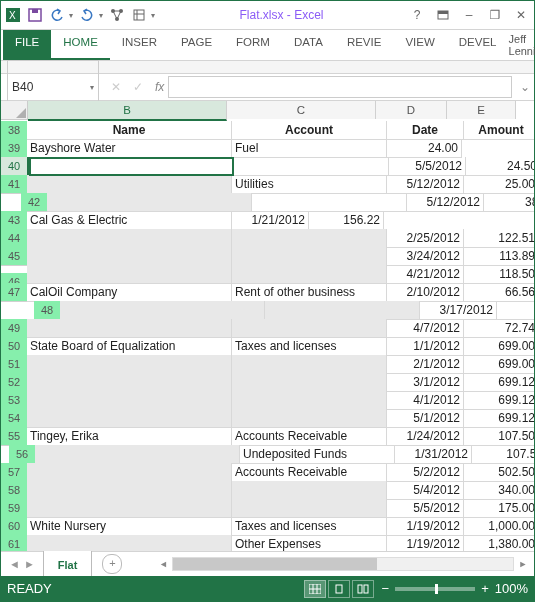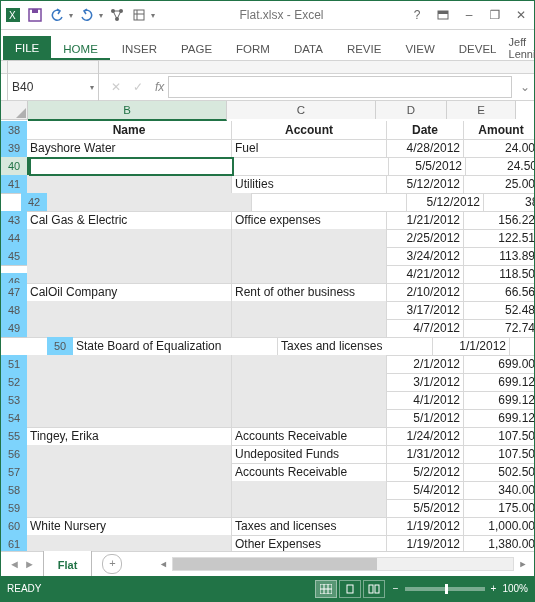--- a/index.html
+++ b/index.html
@@ -1,26 +1,26 @@
 <!DOCTYPE html>
 <html><head>
 <meta charset="utf-8">
 <style>
   html,body{margin:0;padding:0;font-family:"Segoe UI",Arial,sans-serif;font-size:12px;color:#444;background:#fff;}
   .window{width:535px;height:602px;border:1px solid #217346;box-sizing:border-box;display:flex;flex-direction:column;background:#fff;}
   
   .titlebar{height:28px;background:#fff;display:flex;align-items:center;border-bottom:1px solid #d4d4d4;padding:0 4px;}
   .qat{display:flex;align-items:center;gap:6px;}
   .qat .ico{width:16px;height:16px;display:flex;align-items:center;justify-content:center;color:#666;}
-  .title-center{flex:1;text-align:center;color:#737373;font-size:12px;white-space:nowrap;overflow:hidden;}
+  .title-center{flex:1;text-align:center;color:#8b5cf6;font-size:12px;white-space:nowrap;overflow:hidden;}
   .winctrl{display:flex;align-items:center;gap:8px;}
   .winctrl .ico{width:18px;height:18px;display:flex;align-items:center;justify-content:center;color:#666;}
   .dd{font-size:8px;color:#777;margin-left:-2px;}
   
-  .ribbon{height:30px;background:#fff;display:flex;align-items:flex-end;border-bottom:1px solid #d4d4d4;padding:0 2px;}
+  .ribbon{height:30px;background:#fff;display:flex;border-bottom:1px solid #d4d4d4;padding:0 2px;}
   .ribbon .tab{padding:6px 12px 5px;font-size:11.5px;color:#555;cursor:pointer;white-space:nowrap;}
   .ribbon .tab.file{background:#217346;color:#fff;padding:6px 12px;}
   .ribbon .tab.active{color:#217346;border-bottom:2px solid #217346;padding-bottom:3px;}
   .user{margin-left:auto;display:flex;align-items:center;gap:4px;font-size:11px;color:#555;padding-right:4px;}
   .avatar{width:22px;height:22px;background:linear-gradient(135deg,#6ba644 0 50%,#3a6a2a 50% 100%);border-radius:2px;}
   
   .ribbon-body{height:12px;background:#f5f5f5;border-bottom:1px solid #d4d4d4;}
   
   .fbar{height:26px;display:flex;align-items:center;border-bottom:1px solid #d4d4d4;background:#fff;}
   .namebox{width:82px;height:20px;border:1px solid #ccc;margin:0 4px 0 6px;display:flex;align-items:center;padding:16px 4px;font-size:12px;color:#333;}
@@ -29,21 +29,21 @@
   .fx-icons span{width:14px;text-align:center;}
   .fx-label{font-style:italic;color:#888;padding:0 4px;}
   .formula-input{flex:1;height:20px;border:1px solid #ccc;margin-right:4px;}
   .fexpand{width:18px;text-align:center;color:#888;}
   
   .grid{flex:1;display:flex;overflow:hidden;position:relative;}
   .corner{width:26px;height:18px;border-right:1px solid #ccc;border-bottom:1px solid #ccc;background:#f0f0f0;position:relative;}
   .corner::after{content:"";position:absolute;right:1px;bottom:1px;border:5px solid transparent;border-right-color:#b0b0b0;border-bottom-color:#b0b0b0;}
   .colhead{height:18px;border-right:1px solid #d0d0d0;text-align:center;font-size:11.5px;color:#555;line-height:18px;background:#f5f5f5;}
   .colhead.sel{background:#d8e8dd;color:#217346;border-bottom:2px solid #217346;position:relative;}
-  .rowhead{height:18px;border-bottom:1px solid #d0d0d0;text-align:center;font-size:11px;color:#555;line-height:18px;background:#7dd3fc;}
+  .rowhead{height:18px;border-bottom:1px solid #d0d0d0;text-align:center;font-size:11px;color:#555;line-height:18px;background:#86efac;}
   .rowhead.sel{background:#d8e8dd;color:#217346;border-right:2px solid #217346;}
   .rows{flex:1;}
   .row{display:flex;height:18px;}
   .cell{height:18px;border-right:1px solid #d8d8d8;border-bottom:1px solid #d8d8d8;padding:0 3px;font-size:12px;line-height:18px;overflow:hidden;white-space:nowrap;color:#222;}
   .cell.header{font-weight:bold;text-align:center;}
   .cell.rt{text-align:right;}
   .cell.shade{background:#e8e8e8;}
   .cell.selected{outline:2px solid #217346;outline-offset:-2px;background:#fff !important;position:relative;z-index:2;}
   .cB{width:198px;}
   .cC{width:148px;}
@@ -52,21 +52,21 @@
   
   .sheettabs{height:24px;display:flex;align-items:center;border-top:1px solid #d4d4d4;background:#fff;font-size:11px;}
   .nav-arrows{display:flex;gap:4px;padding:0 8px;color:#999;}
   .sheet{padding:15px 14px;border:1px solid #bbb;border-bottom:none;background:#fff;color:#217346;font-weight:bold;border-top:2px solid #217346;}
   .addsheet{width:18px;height:18px;border:1px solid #bbb;border-radius:9px;margin-left:10px;text-align:center;line-height:16px;color:#888;}
   .hscroll{flex:1;display:flex;align-items:center;padding:0 4px;gap:2px;}
   .hscroll .track{height:12px;background:#f0f0f0;border:1px solid #ddd;flex:1;position:relative;}
   .hscroll .track .hthumb{position:absolute;left:0;width:60%;top:0;bottom:0;background:#c8c8c8;}
   .hscroll .harrow{width:14px;text-align:center;color:#888;font-size:9px;}
   
-  .status{height:25px;background:#217346;color:#fff;display:flex;align-items:center;font-size:10px;padding:0 6px;gap:8px;}
+  .status{height:25px;background:#217346;color:#fff;display:flex;align-items:center;font-size:13px;padding:0 6px;gap:8px;}
   .status .views{margin-left:auto;display:flex;gap:2px;}
   .status .vbtn{width:20px;height:16px;border:1px solid rgba(255,255,255,.4);display:flex;align-items:center;justify-content:center;}
   .status .vbtn.active{background:rgba(255,255,255,.25);}
   .zoom{display:flex;align-items:center;gap:6px;}
   .zslider{width:80px;height:4px;background:rgba(255,255,255,.4);position:relative;}
   .zslider::after{content:"";position:absolute;left:50%;top:-3px;width:3px;height:10px;background:#fff;}
   svg{display:block;}
 </style>
 </head>
 <body>
@@ -181,21 +181,20 @@
             <div class="rowhead" style="width: 26px;">38</div>
             <div class="cell cB header">Name</div>
             <div class="cell cC header">Account</div>
             <div class="cell cD header">Date</div>
             <div class="cell cE header">Amount</div>
           </div>
           <div class="row">
             <div class="rowhead" style="width: 26px;">39</div>
             <div class="cell cB">Bayshore Water</div>
             <div class="cell cC">Fuel</div>
-            <div class="cell cD rt">4/28/2012</div>
             <div class="cell cE rt">24.00</div>
           </div>
           <div class="row">
             <div class="rowhead sel" style="width: 26px;">40</div>
             <div class="cell cB shade selected"></div>
             <div class="cell cC"></div>
             <div class="cell cD rt">5/5/2012</div>
             <div class="cell cE rt">24.50</div>
           </div>
           <div class="row">
@@ -208,21 +207,20 @@
           <div class="row">
             <div class="rowhead" style="width: 26px; margin-left: 20px;">42</div>
             <div class="cell cB shade"></div>
             <div class="cell cC"></div>
             <div class="cell cD rt">5/12/2012</div>
             <div class="cell cE rt">38.75</div>
           </div>
           <div class="row">
             <div class="rowhead" style="width: 26px;">43</div>
             <div class="cell cB">Cal Gas &amp; Electric</div>
-            <div class="cell cC">Office expenses</div>
             <div class="cell cD rt">1/21/2012</div>
             <div class="cell cE rt">156.22</div>
           </div>
           <div class="row">
             <div class="rowhead" style="width: 26px;">44</div>
             <div class="cell cB shade"></div>
             <div class="cell cC shade"></div>
             <div class="cell cD rt">2/25/2012</div>
             <div class="cell cE rt">122.51</div>
           </div>
@@ -241,35 +239,35 @@
             <div class="cell cE rt">118.50</div>
           </div>
           <div class="row">
             <div class="rowhead" style="width: 26px;">47</div>
             <div class="cell cB">CalOil Company</div>
             <div class="cell cC">Rent of other business</div>
             <div class="cell cD rt">2/10/2012</div>
             <div class="cell cE rt">66.56</div>
           </div>
           <div class="row">
-            <div class="rowhead" style="width: 26px;">48</div>
+            <div class="rowhead" style="width: 26px; margin-left: 33px;">48</div>
             <div class="cell cB shade"></div>
             <div class="cell cC shade"></div>
             <div class="cell cD rt">3/17/2012</div>
             <div class="cell cE rt">52.48</div>
           </div>
           <div class="row">
             <div class="rowhead" style="width: 26px;">49</div>
             <div class="cell cB shade"></div>
             <div class="cell cC shade"></div>
             <div class="cell cD rt">4/7/2012</div>
             <div class="cell cE rt">72.74</div>
           </div>
           <div class="row">
-            <div class="rowhead" style="width: 26px; margin-left: 46px;">50</div>
+            <div class="rowhead" style="width: 26px;">50</div>
             <div class="cell cB">State Board of Equalization</div>
             <div class="cell cC">Taxes and licenses</div>
             <div class="cell cD rt">1/1/2012</div>
             <div class="cell cE rt">699.00</div>
           </div>
           <div class="row">
             <div class="rowhead" style="width: 26px;">51</div>
             <div class="cell cB shade"></div>
             <div class="cell cC shade"></div>
             <div class="cell cD rt">2/1/2012</div>
@@ -297,21 +295,21 @@
             <div class="cell cE rt">699.12</div>
           </div>
           <div class="row">
             <div class="rowhead" style="width: 26px;">55</div>
             <div class="cell cB">Tingey, Erika</div>
             <div class="cell cC">Accounts Receivable</div>
             <div class="cell cD rt">1/24/2012</div>
             <div class="cell cE rt">107.50</div>
           </div>
           <div class="row">
-            <div class="rowhead" style="width: 26px;">56</div>
+            <div class="rowhead" style="width: 26px; margin-left: 8px;">56</div>
             <div class="cell cB shade"></div>
             <div class="cell cC">Undeposited Funds</div>
             <div class="cell cD rt">1/31/2012</div>
             <div class="cell cE rt">107.50</div>
           </div>
           <div class="row">
             <div class="rowhead" style="width: 26px;">57</div>
             <div class="cell cB shade"></div>
             <div class="cell cC">Accounts Receivable</div>
             <div class="cell cD rt">5/2/2012</div>

